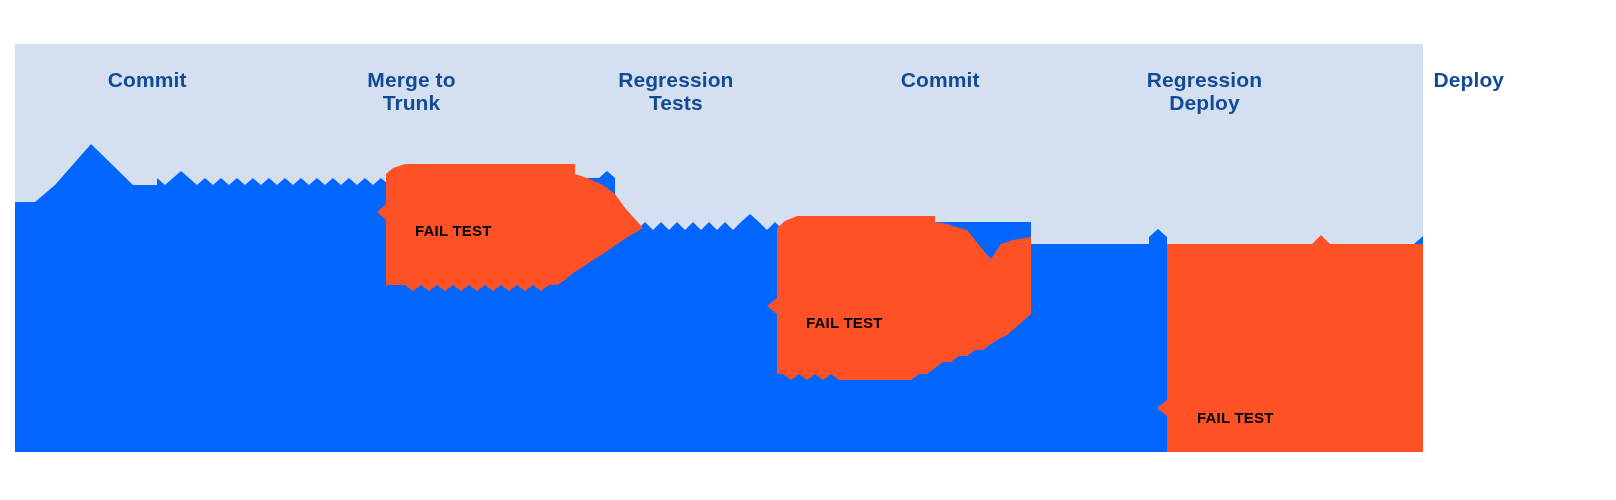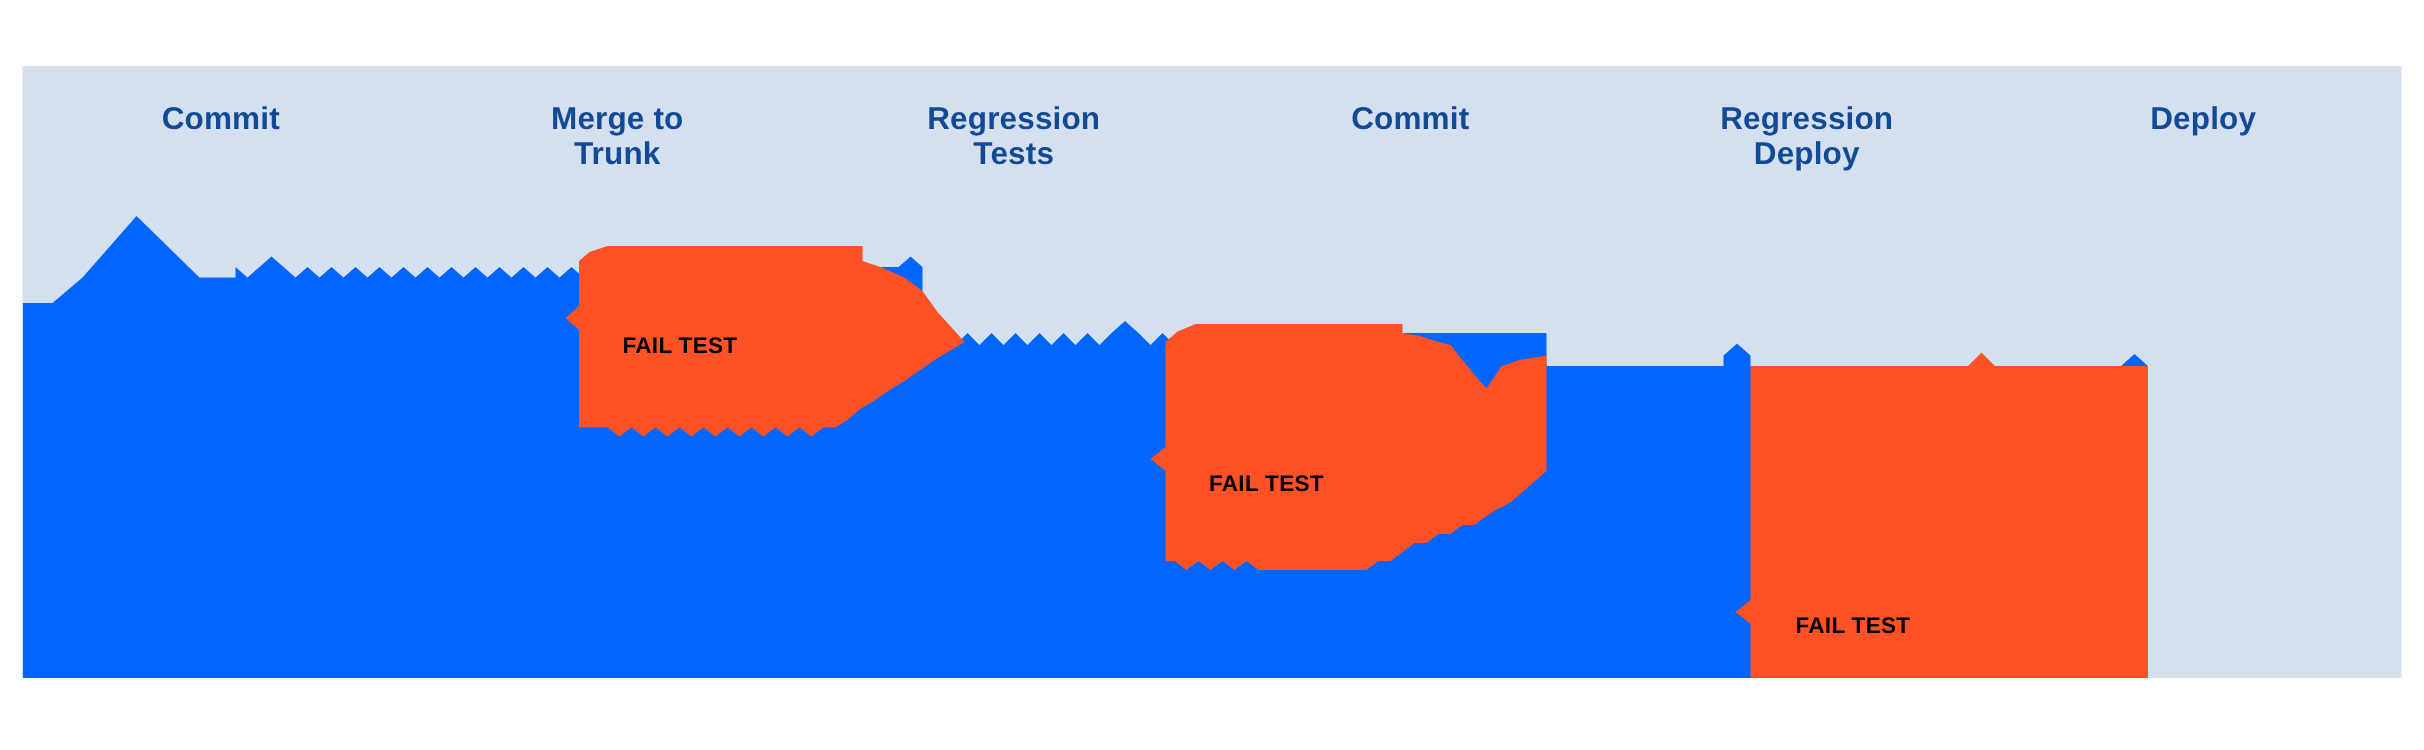--- a/index.html
+++ b/index.html
@@ -15,21 +15,21 @@
     position: relative;
     width: 1616px;
     height: 500px;
     background: #ffffff;
     overflow: hidden;
   }
   #chart-panel {
     position: absolute;
     left: 15px;
     top: 44px;
-    width: 1586px;
+    width: 1408px;
     height: 408px;
     background: #d4e0f0;
     overflow: hidden;
   }
   #stage-labels {
     position: absolute;
     left: 15px;
     top: 44px;
     width: 1586px;
     height: 110px;

